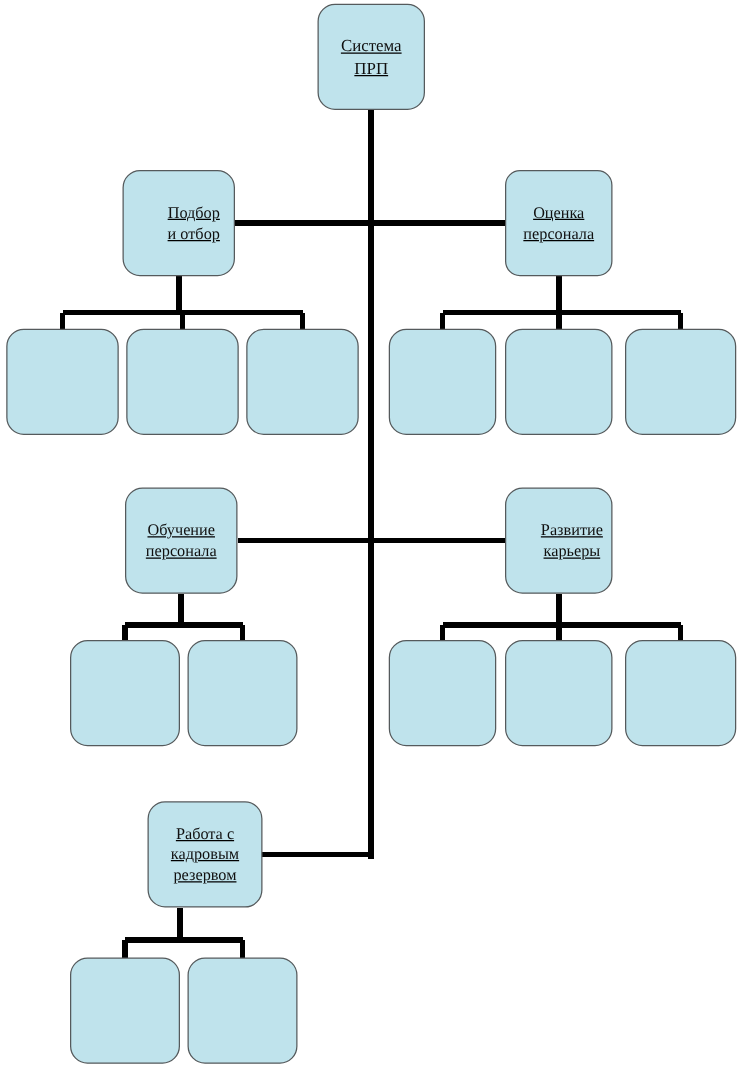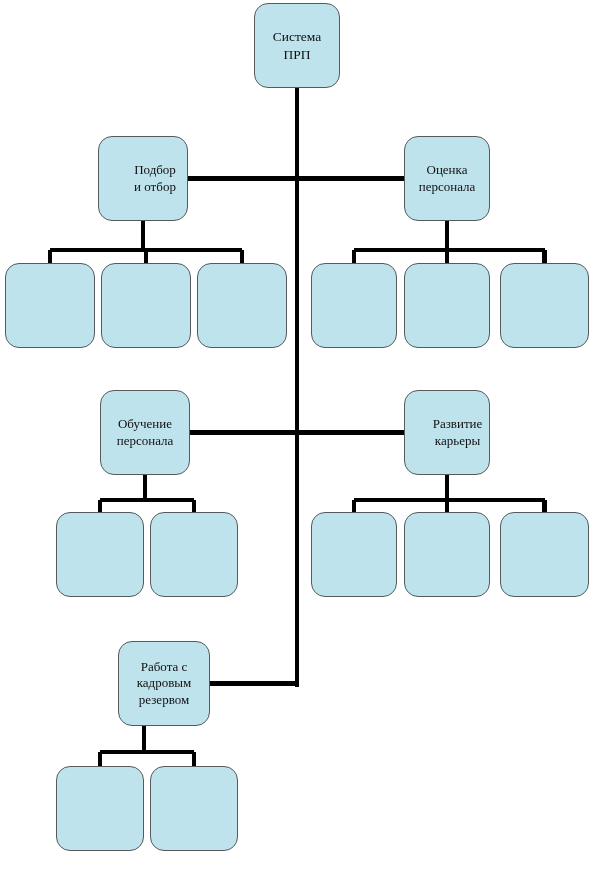--- a/index.html
+++ b/index.html
@@ -26,20 +26,21 @@
   .node {
     position: absolute;
     box-sizing: border-box;
     background: #bfe3ec;
     border: 1px solid #555a5c;
     border-radius: 14px;
     display: flex;
     align-items: center;
     justify-content: center;
     z-index: 2;
+    text-decoration: underline;
   }
   .node-label {
     font-family: "Liberation Serif", "DejaVu Serif", serif;
     font-size: 13px;
     line-height: 1.28;
     color: #101010;
     text-align: center;
     white-space: pre-line;
     padding: 0 4px;
   }
@@ -88,21 +89,21 @@
     </svg>
 
   <div id="nodes-layer">
       <div class="node root" style="left: 254px; top: 3px; width: 86px; height: 85px;">
         <div class="node-label">Система ПРП</div>
       </div>
       <div class="node" style="left: 98px; top: 136px; width: 90px; height: 85px; padding-left: 24px;">
         <div class="node-label">Подбор
 и отбор</div>
       </div>
-      <div class="node" style="left: 404px; top: 136px; width: 86px; height: 85px;">
+      <div class="node" style="left: 404px; top: 136px; width: 86px; height: 85px; border-radius: 12px;">
         <div class="node-label">Оценка
 персонала</div>
       </div>
       <div class="node" style="left: 100px; top: 390px; width: 90px; height: 85px; align-items: center;">
         <div class="node-label">Обучение
 персонала</div>
       </div>
       <div class="node" style="left: 404px; top: 390px; width: 86px; height: 85px; padding-left: 21px;">
         <div class="node-label">Развитие
 карьеры</div>

